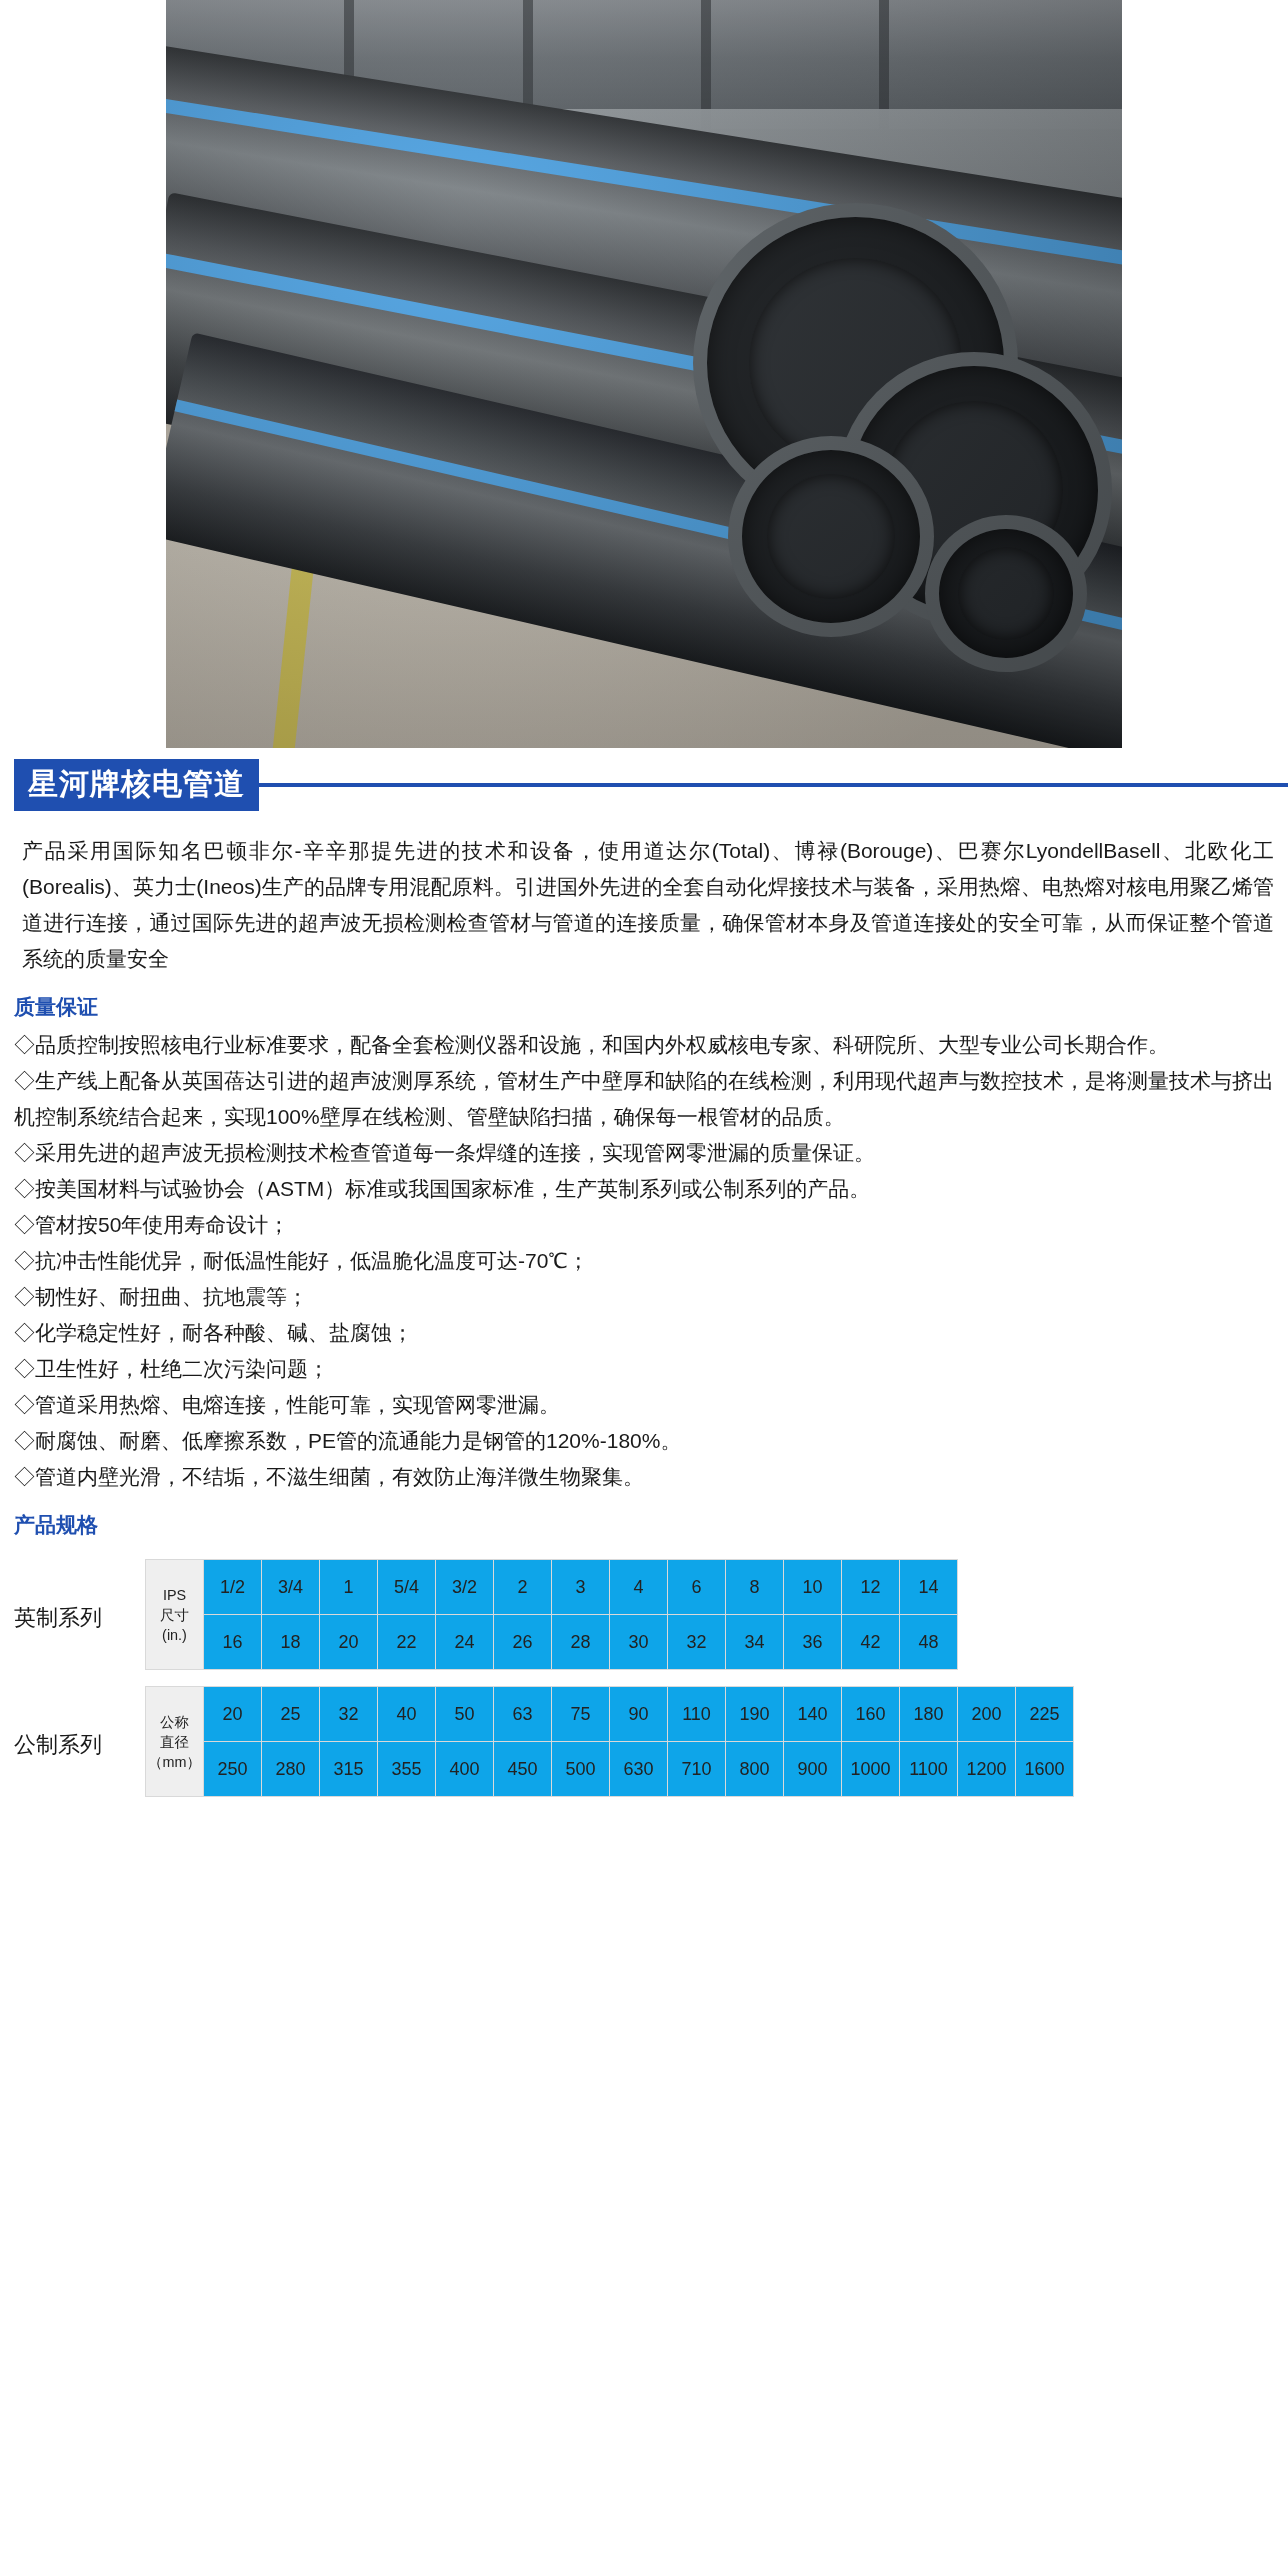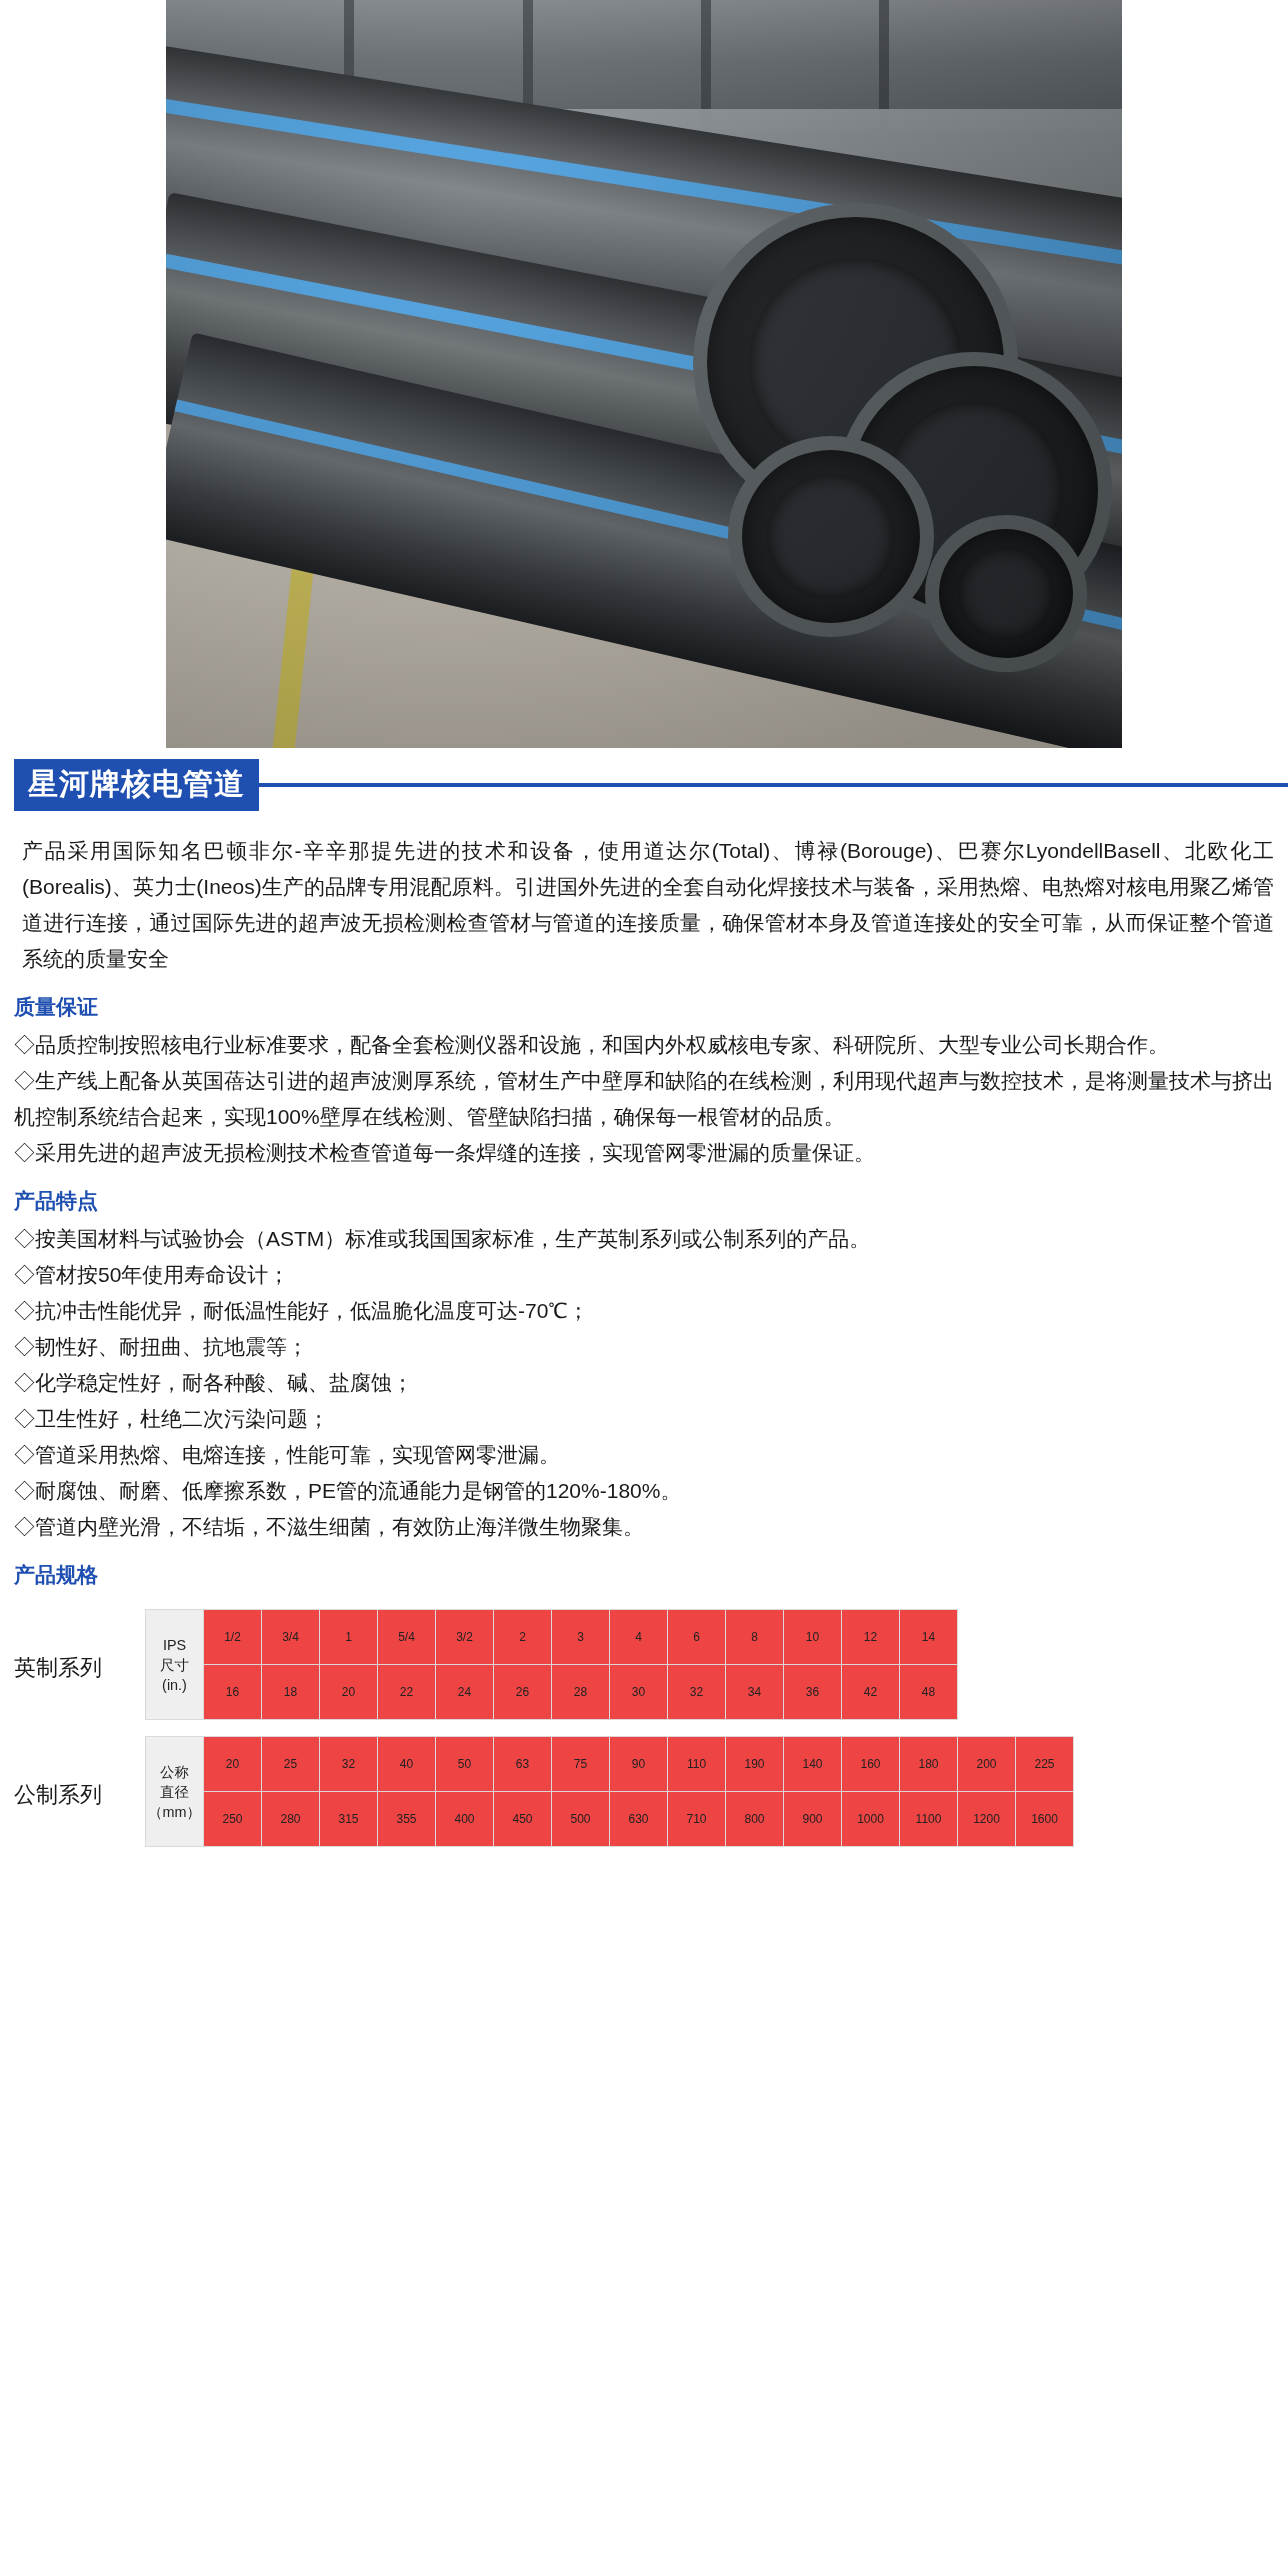--- a/index.html
+++ b/index.html
@@ -194,24 +194,24 @@
   }
   table.spec {
     border-collapse: collapse;
     table-layout: fixed;
     background: #efefef;
   }
   table.spec td {
     border: 1px solid #d9d9d9;
     text-align: center;
     vertical-align: middle;
-    font-size: 12px;
+    font-size: 18px;
     color: #222;
     height: 52px;
-    background: #ef4444;
+    background: #0ea5e9;
   }
   table.spec td.head {
     width: 55px;
     font-size: 14.4px;
     line-height: 20px;
     background: #efefef;
   }
   table.spec td.val { width: 55px; }
   .spacer-bottom { height: 40px; }
 </style>
@@ -260,21 +260,20 @@
 
   <div class="content">
 
     <div class="para">产品采用国际知名巴顿非尔-辛辛那提先进的技术和设备，使用道达尔(Total)、博禄(Borouge)、巴赛尔LyondellBasell、北欧化工(Borealis)、英力士(Ineos)生产的品牌专用混配原料。引进国外先进的全套自动化焊接技术与装备，采用热熔、电热熔对核电用聚乙烯管道进行连接，通过国际先进的超声波无损检测检查管材与管道的连接质量，确保管材本身及管道连接处的安全可靠，从而保证整个管道系统的质量安全</div>
 
     <div class="sec-head">质量保证</div>
     <div class="line">◇品质控制按照核电行业标准要求，配备全套检测仪器和设施，和国内外权威核电专家、科研院所、大型专业公司长期合作。</div>
     <div class="line">◇生产线上配备从英国蓓达引进的超声波测厚系统，管材生产中壁厚和缺陷的在线检测，利用现代超声与数控技术，是将测量技术与挤出机控制系统结合起来，实现100%壁厚在线检测、管壁缺陷扫描，确保每一根管材的品质。</div>
     <div class="line">◇采用先进的超声波无损检测技术检查管道每一条焊缝的连接，实现管网零泄漏的质量保证。</div>
 
-    <div class="sec-head">产品特点</div>
     <div class="line">◇按美国材料与试验协会（ASTM）标准或我国国家标准，生产英制系列或公制系列的产品。</div>
     <div class="line">◇管材按50年使用寿命设计；</div>
     <div class="line">◇抗冲击性能优异，耐低温性能好，低温脆化温度可达-70℃；</div>
     <div class="line">◇韧性好、耐扭曲、抗地震等；</div>
     <div class="line">◇化学稳定性好，耐各种酸、碱、盐腐蚀；</div>
     <div class="line">◇卫生性好，杜绝二次污染问题；</div>
     <div class="line">◇管道采用热熔、电熔连接，性能可靠，实现管网零泄漏。</div>
     <div class="line">◇耐腐蚀、耐磨、低摩擦系数，PE管的流通能力是钢管的120%-180%。</div>
     <div class="line">◇管道内壁光滑，不结垢，不滋生细菌，有效防止海洋微生物聚集。</div>
 

